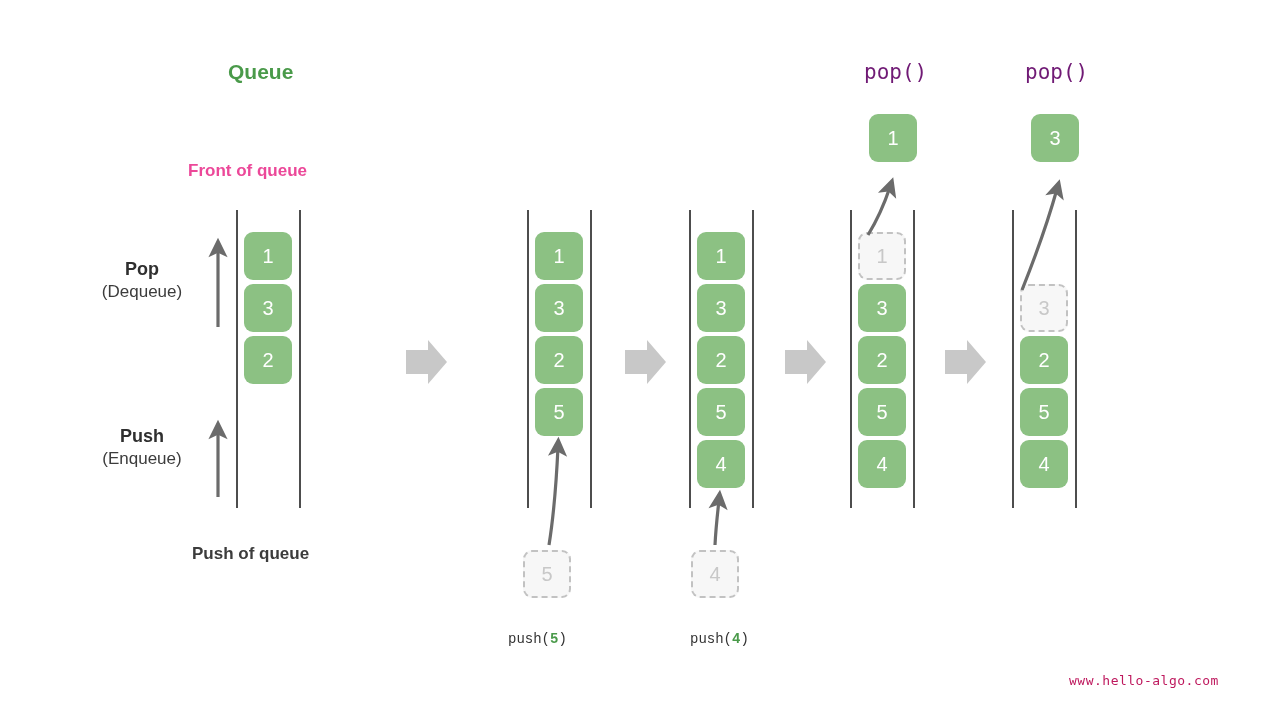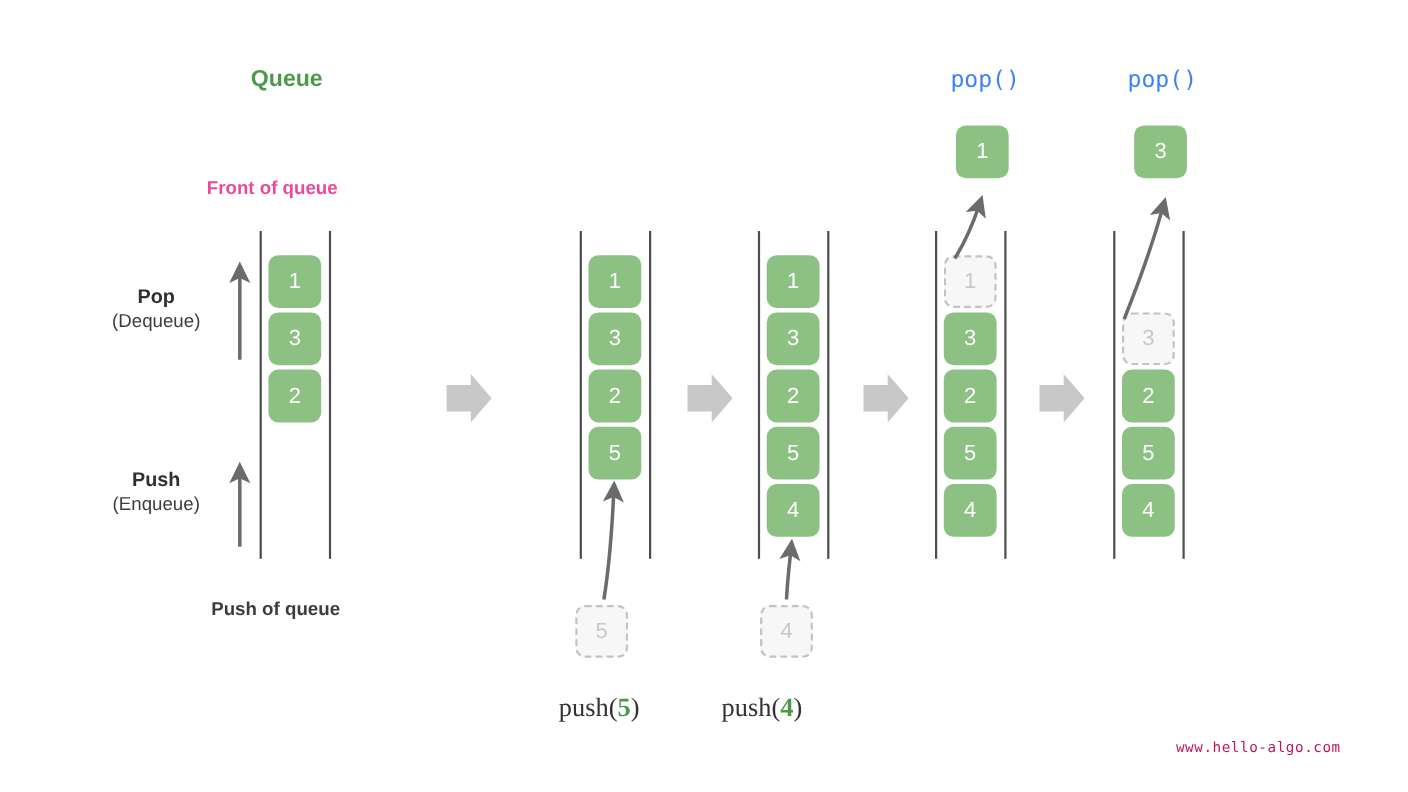--- a/index.html
+++ b/index.html
@@ -62,26 +62,26 @@
     display: block;
     font-size: 17px;
     color: #3c3c3c;
   }
   .pop-lbl  { left: 52px; top: 258px; }
   .push-lbl { left: 52px; top: 425px; }
 
   .popcall {
     font-family: "DejaVu Sans Mono", monospace;
     font-size: 21px;
-    color: #3b82f6;
+    color: #701a75;
     letter-spacing: 0px;
   }
   .pushcall {
-    font-family: Liberation Serif, serif;
-    font-size: 24px;
+    font-family: Liberation Mono, monospace;
+    font-size: 14px;
     color: #333333;
   }
   .pushcall .num { color: #4a9a4a; font-weight: bold; }
 
   .watermark {
     position: absolute;
     left: 1069px;
     top: 673px;
     font-family: "DejaVu Sans Mono", monospace;
     font-size: 13px;
@@ -167,21 +167,21 @@
     <span class="big">Pop</span>
     <span class="sub">(Dequeue)</span>
   </div>
 
   <div class="lbl popcall" style="left:864px; top:60px;">pop()</div>
   <div class="lbl popcall" style="left:1025px; top:60px;">pop()</div>
 
   <div class="lbl pushcall" style="left:508px; top:631px;">
     <span>push(</span><span class="num">5</span><span>)</span>
   </div>
-  <div class="lbl pushcall" style="left:656px; top:631px;">
+  <div class="lbl pushcall" style="left:690px; top:631px;">
     <span>push(</span><span class="num">4</span><span>)</span>
   </div>
 
   <div class="queue" style="left:236px; top:210px; width:65px; height:298px;">
     <div class="rail left" style="height:298px;"></div>
     <div class="rail right" style="height:298px;"></div>
     <div class="cell" style="left:8px; top:22px;">1</div>
     <div class="cell" style="left:8px; top:74px;">3</div>
     <div class="cell" style="left:8px; top:126px;">2</div>
   </div>

